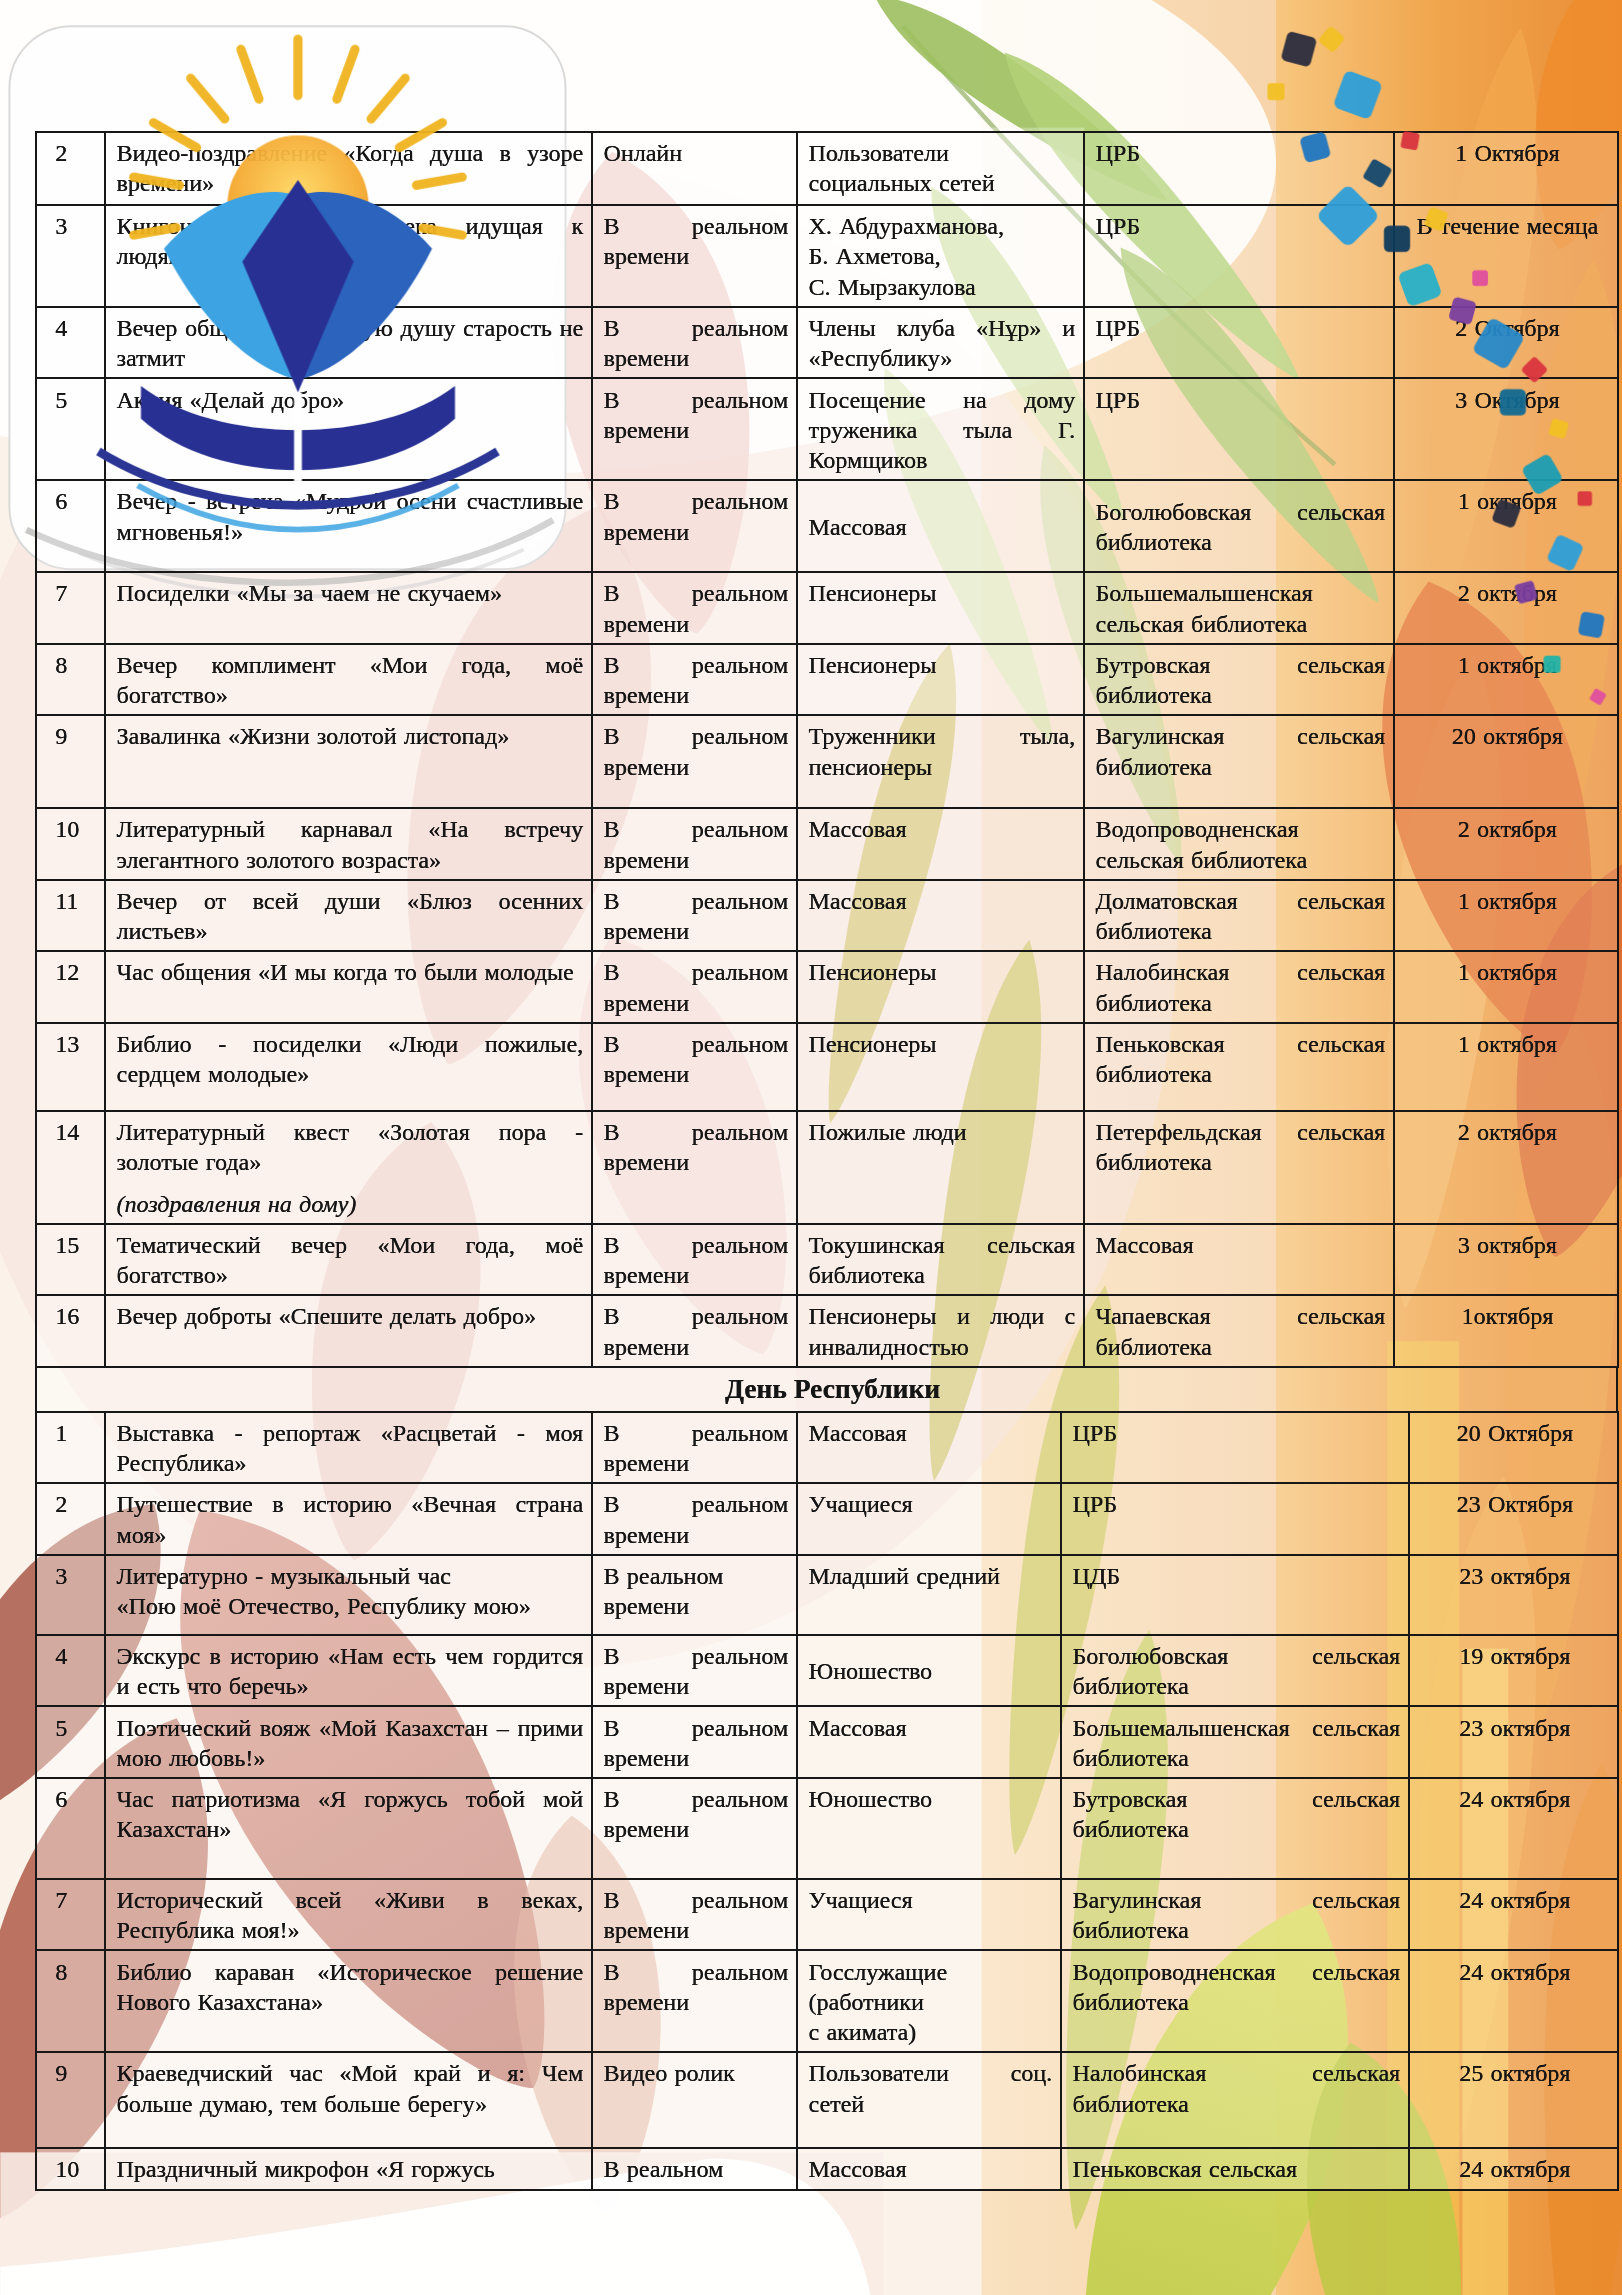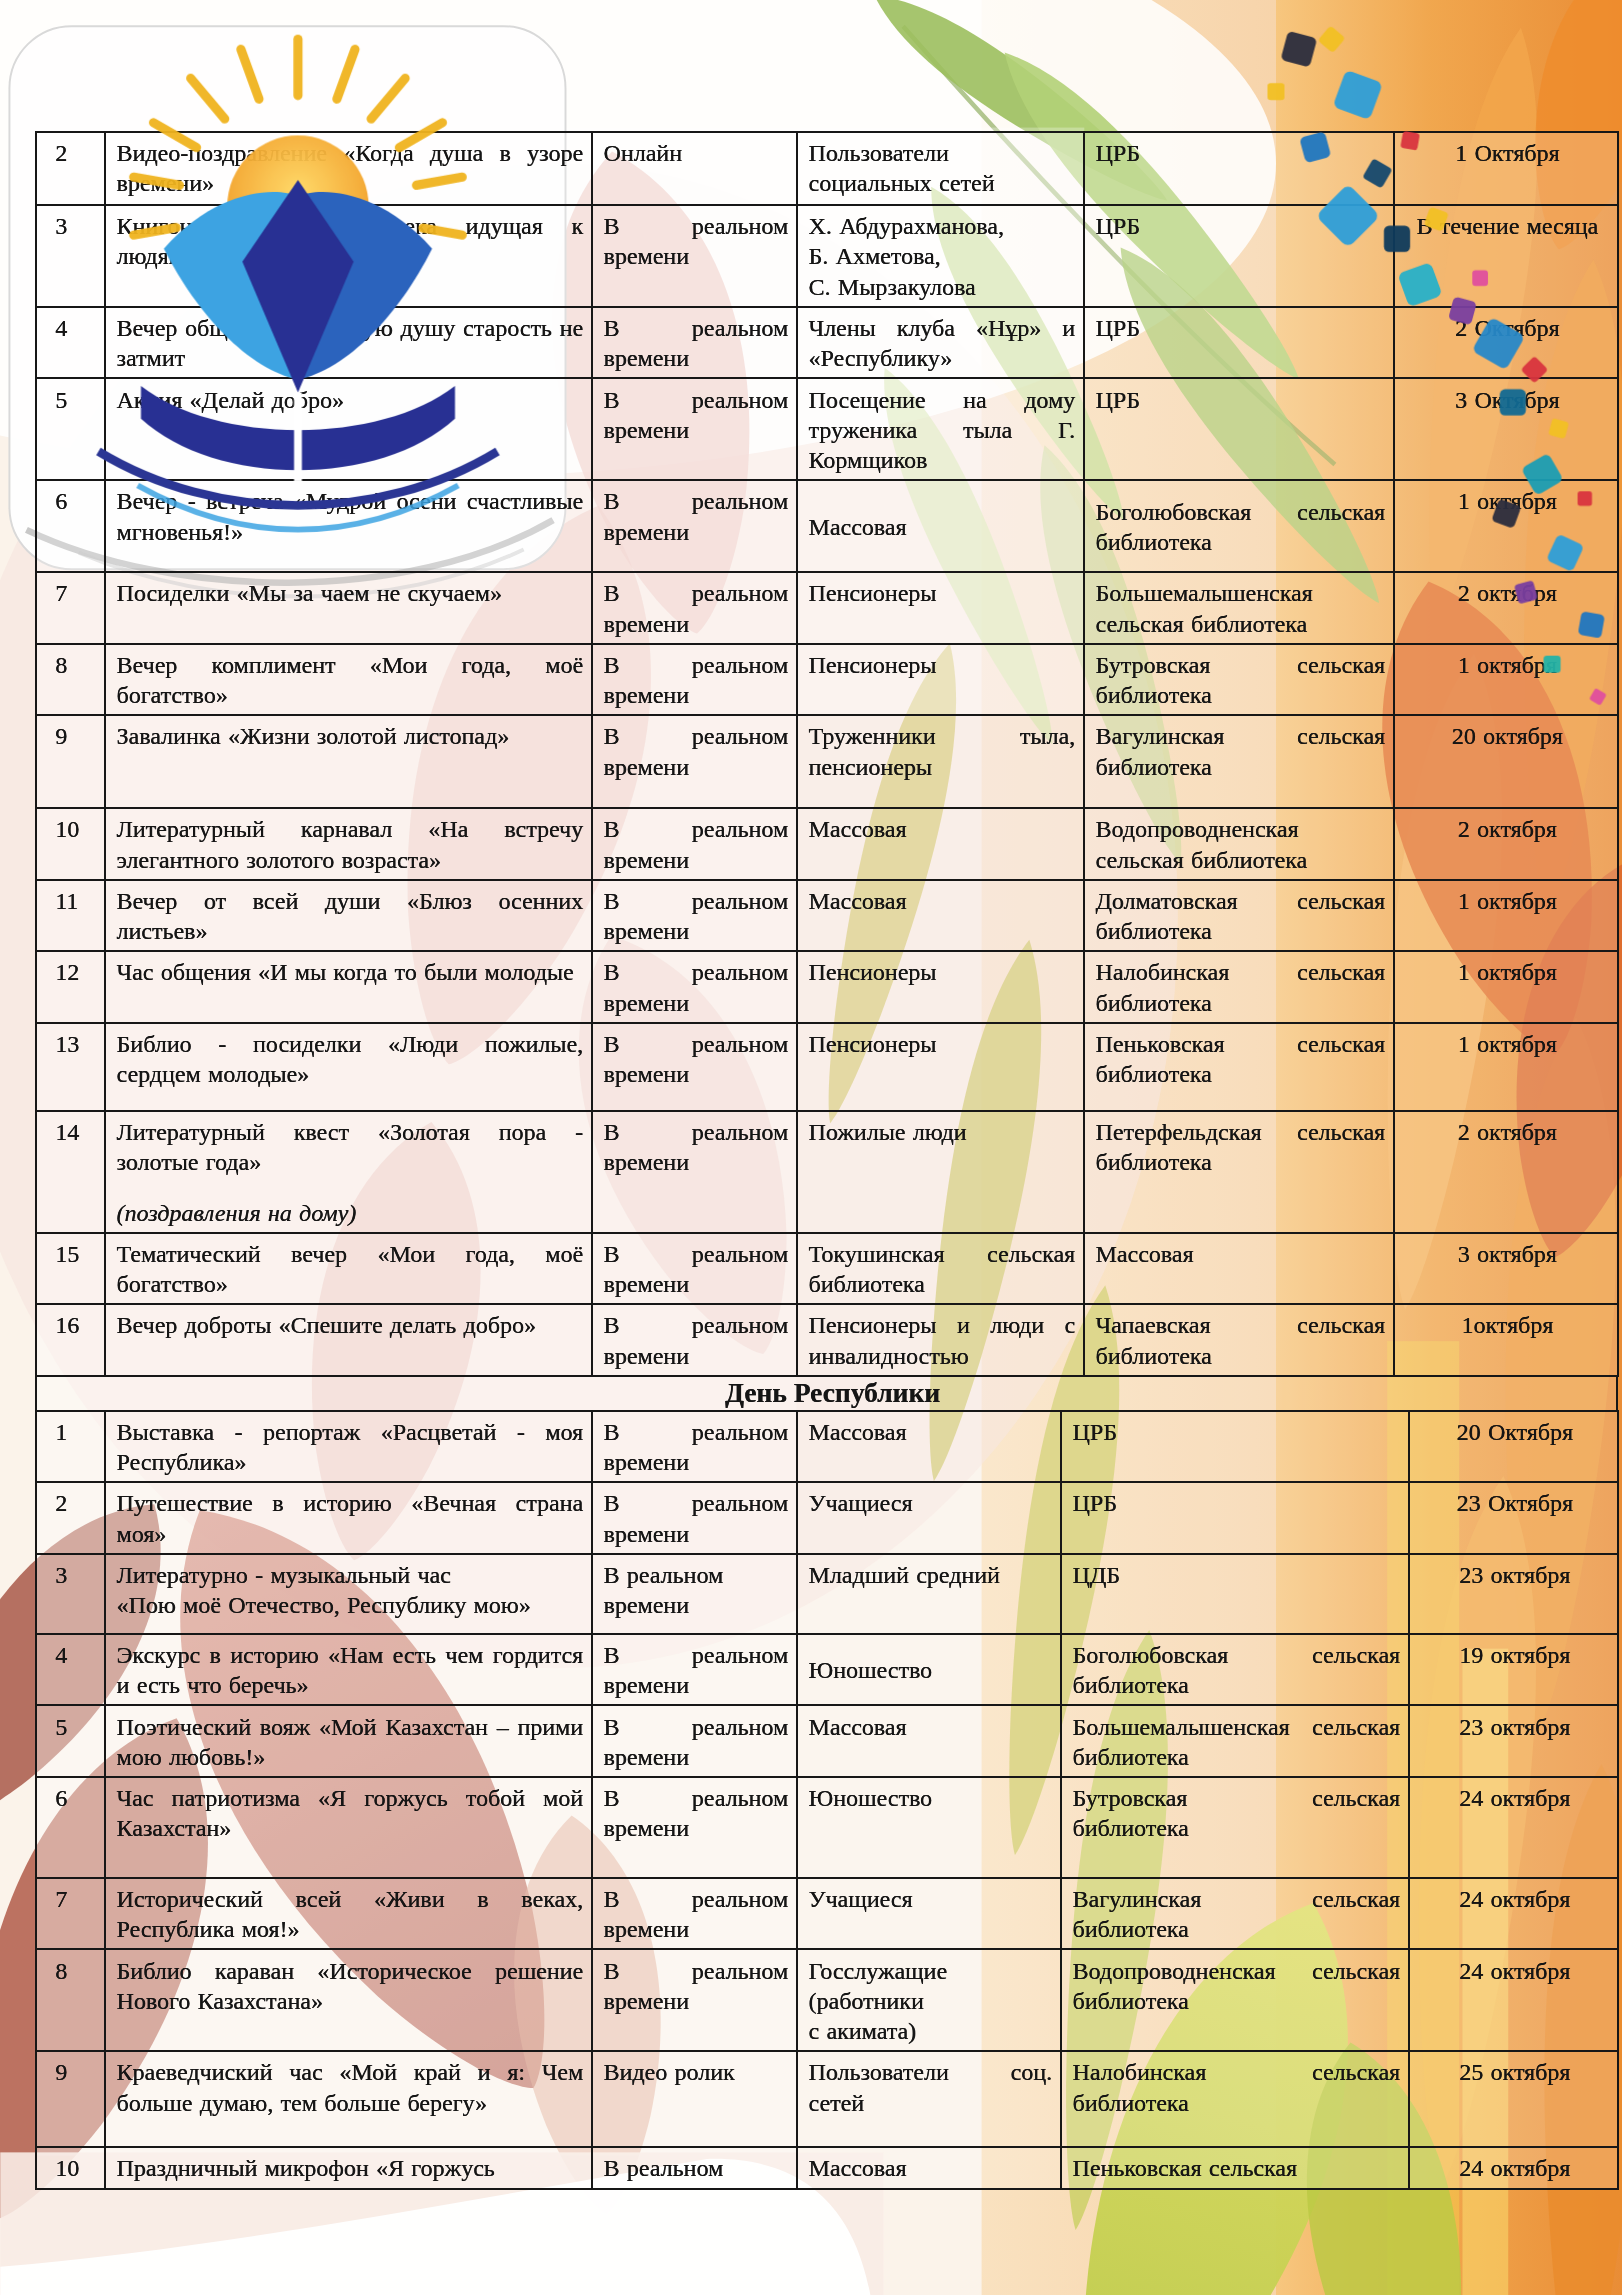--- a/index.html
+++ b/index.html
@@ -25,42 +25,42 @@
   .c{
     font-size:24px;line-height:1.26;
     text-align:justify;
     white-space:pre-line;
     text-shadow:0.3px 0 0 rgba(0,0,0,.75), 0 0.2px 0 rgba(0,0,0,.4);
     word-spacing:1.3px;
   }
   td.col-num .c{text-align:left;padding-left:5.2px;}
   td.col-date .c{text-align:center;}
   td.col-num{padding-left:13px;}
-  .note{font-style:italic;display:block;margin-top:20px;font-weight:normal;}
+  .note{font-style:italic;display:block;margin-top:11px;font-weight:normal;}
   tr.vmid td:nth-child(4), tr.vmid td:nth-child(5){vertical-align:middle;}
   tr.clip td .c{max-height:34px;overflow:hidden;}
 
   
   #t1 tr:nth-child(1){height:73px}#t1 tr:nth-child(2){height:90px}
   #t1 tr:nth-child(3){height:65px}#t1 tr:nth-child(4){height:99px}
   #t1 tr:nth-child(5){height:92px}#t1 tr:nth-child(6){height:65px}
   #t1 tr:nth-child(7){height:67px}#t1 tr:nth-child(8){height:93px}
   #t1 tr:nth-child(9){height:65px}#t1 tr:nth-child(10){height:67px}
   #t1 tr:nth-child(11){height:68px}#t1 tr:nth-child(12){height:88px}
   #t1 tr:nth-child(13){height:102px}#t1 tr:nth-child(14){height:69px}
   #t1 tr:nth-child(15){height:67px}#t1 tr:nth-child(16){height:69px}
   #t2 tr:nth-child(1){height:66px}#t2 tr:nth-child(2){height:67px}
   #t2 tr:nth-child(3){height:80px}#t2 tr:nth-child(4){height:68px}
   #t2 tr:nth-child(5){height:68px}#t2 tr:nth-child(6){height:101px}
   #t2 tr:nth-child(7){height:67px}#t2 tr:nth-child(8){height:86px}
   #t2 tr:nth-child(9){height:96px}#t2 tr:nth-child(10){height:37px}
 
   #section-header{
     border-left:2.6px solid #171717;border-right:2.6px solid #171717;
-    height:33px;display:flex;align-items:center;justify-content:center;
+    height:43px;display:flex;align-items:center;justify-content:center;
     background:rgba(255,255,255,0.22);
     font-weight:bold;font-size:27.5px;
     text-shadow:0.3px 0 0 rgba(0,0,0,.8);
     padding-left:12px;
   }
 </style>
 </head>
 <body>
 
 <svg id="bg" viewBox="0 0 2480 3508" xmlns="http://www.w3.org/2000/svg">

